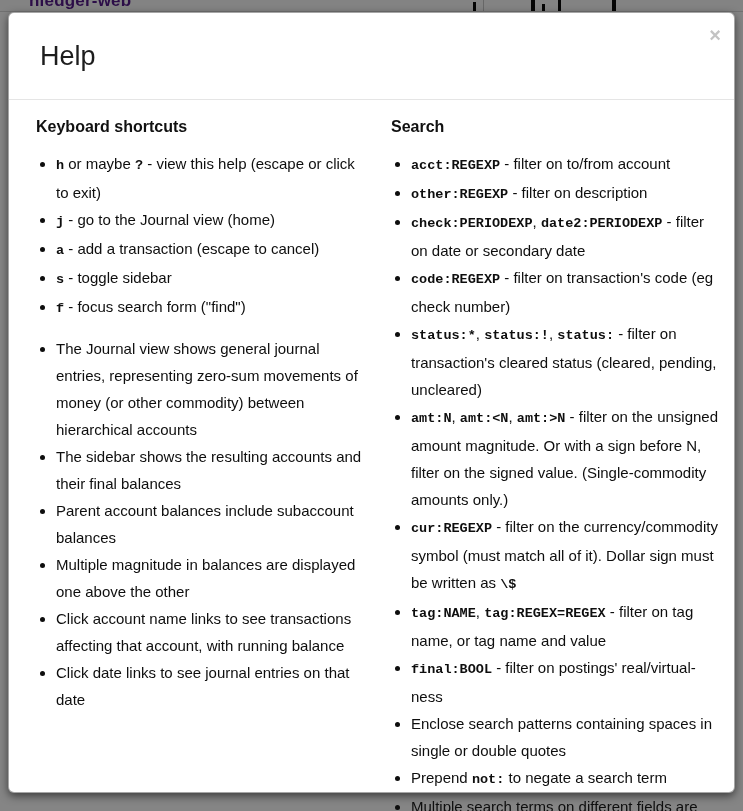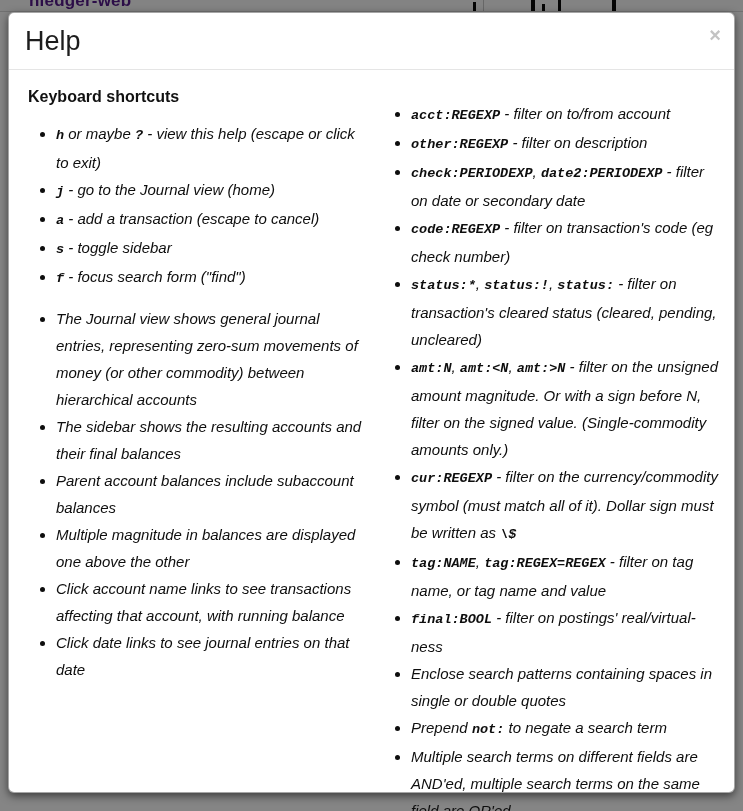--- a/index.html
+++ b/index.html
@@ -53,55 +53,54 @@
     border:1px solid rgba(0,0,0,0.35);
     border-radius:6px;
     box-shadow:0 3px 9px rgba(0,0,0,0.55);
   }
   .modal-header{
     position:relative;
     padding:12px 15px 11px;
     border-bottom:1px solid #e5e5e5;
   }
   .modal-title{
-    margin:1px;
+    margin:16px;
     font-size:27px;line-height:31px;
     font-weight:400;
     color:#1d1d1d;
   }
   .close-btn{
     position:absolute;top:12px;right:13px;
     background:none;border:none;padding:0;
     font-family:"Liberation Sans", sans-serif;
     font-size:20px;font-weight:bold;line-height:20px;
     color:#c3c3c3;
     cursor:pointer;
   }
   .modal-body{
     padding:17px 15px 24px;
   }
   .row{display:flex;}
   .col{box-sizing:border-box;}
   .col-a{width:342px;}
   .col-b{width:341px;margin-left:14px;}
   .col h4{
-    margin:24px 4px 0;
+    margin:24px 12px 0;
     font-size:16px;line-height:20px;
     font-weight:bold;color:#111111;
   }
   .col h4:first-child{margin-top:0;}
   .col ul{
     margin:13px 0 10px;
     padding-left:32px;
   }
   .col li{
     font-size:15px;
     line-height:27px;
     color:#0e0e0e;
-    font-style:italic;
   }
   .col code{
     font-family:"Liberation Mono", monospace;
     font-weight:bold;
     font-size:13.5px;
     color:#0e0e0e;
     white-space:nowrap;
   }
 </style>
 </head>
@@ -140,20 +139,21 @@
           <ul>
             <li>The Journal view shows general journal entries, representing zero-sum movements of money (or other commodity) between hierarchical accounts</li>
             <li>The sidebar shows the resulting accounts and their final balances</li>
             <li>Parent account balances include subaccount balances</li>
             <li>Multiple magnitude in balances are displayed one above the other</li>
             <li>Click account name links to see transactions affecting that account, with running balance</li>
             <li>Click date links to see journal entries on that date</li>
           </ul>
         </div>
       <div class="col col-b">
+          <h4>Search</h4>
           <ul>
             <li><code>acct:REGEXP</code> - filter on to/from account</li>
             <li><code>other:REGEXP</code> - filter on description</li>
             <li><code>check:PERIODEXP</code>, <code>date2:PERIODEXP</code> - filter on date or secondary date</li>
             <li><code>code:REGEXP</code> - filter on transaction's code (eg check number)</li>
             <li><code>status:*</code>, <code>status:!</code>, <code>status:</code> - filter on transaction's cleared status (cleared, pending, uncleared)</li>
             <li><code>amt:N</code>, <code>amt:&lt;N</code>, <code>amt:&gt;N</code> - filter on the unsigned amount magnitude. Or with a sign before N, filter on the signed value. (Single-commodity amounts only.)</li>
             <li><code>cur:REGEXP</code> - filter on the currency/commodity symbol (must match all of it). Dollar sign must be written as <code>\$</code></li>
             <li><code>tag:NAME</code>, <code>tag:REGEX=REGEX</code> - filter on tag name, or tag name and value</li>
             <li><code>final:BOOL</code> - filter on postings' real/virtual-ness</li>

